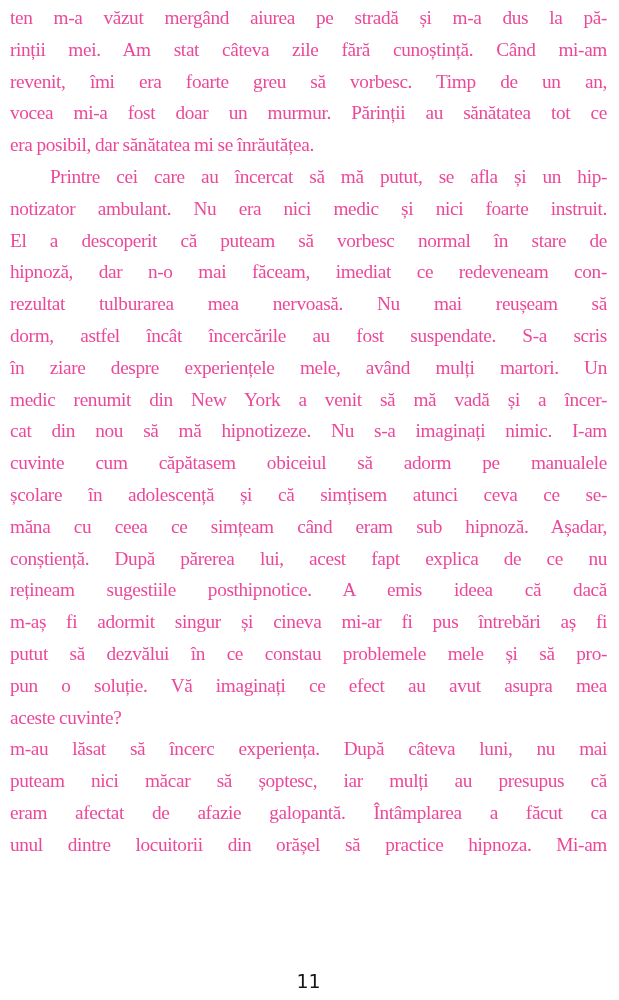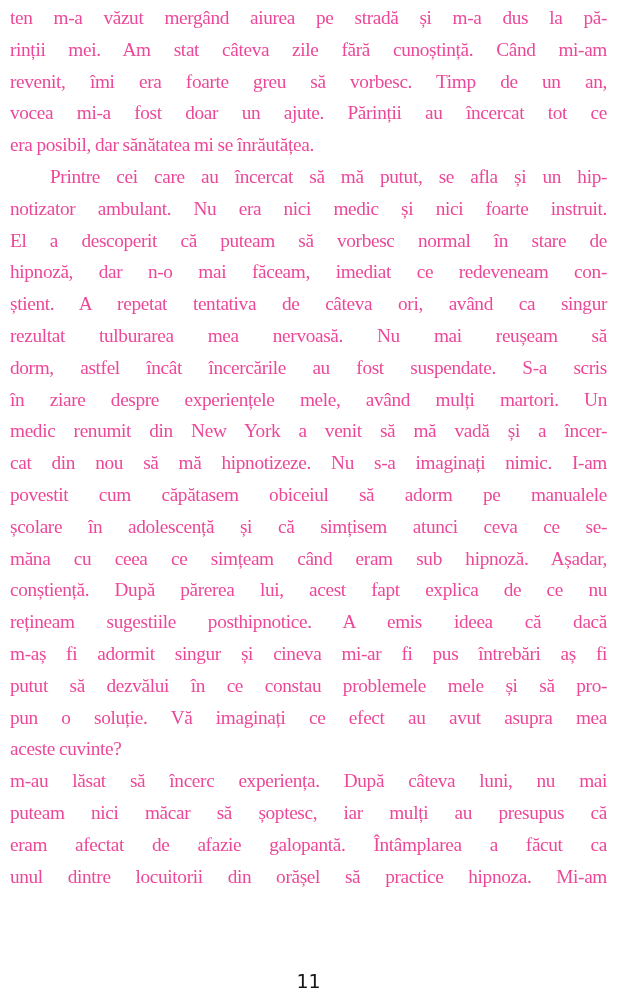--- a/index.html
+++ b/index.html
@@ -25,35 +25,34 @@
   }
 </style>
 </head>
 <body>
 
 <div class="page">
   <div>
     <span class="line">ten m-a văzut mergând aiurea pe stradă și m-a dus la pă-</span>
     <span class="line">rinții mei. Am stat câteva zile fără cunoștință. Când mi-am</span>
     <span class="line">revenit, îmi era foarte greu să vorbesc. Timp de un an,</span>
-    <span class="line">vocea mi-a fost doar un ajute. Părinții au încercat tot ce</span>
+    <span class="line">vocea mi-a fost doar un murmur. Părinții au sănătatea tot ce</span>
     <span class="line last">era posibil, dar sănătatea mi se înrăutățea.</span>
   </div>
   <div>
     <span class="line indent">Printre cei care au încercat să mă putut, se afla și un hip-</span>
     <span class="line">notizator ambulant. Nu era nici medic și nici foarte instruit.</span>
     <span class="line">El a descoperit că puteam să vorbesc normal în stare de</span>
     <span class="line">hipnoză, dar n-o mai făceam, imediat ce redeveneam con-</span>
-    <span class="line">știent. A repetat tentativa de câteva ori, având ca singur</span>
     <span class="line">rezultat tulburarea mea nervoasă. Nu mai reușeam să</span>
     <span class="line">dorm, astfel încât încercările au fost suspendate. S-a scris</span>
     <span class="line">în ziare despre experiențele mele, având mulți martori. Un</span>
     <span class="line">medic renumit din New York a venit să mă vadă și a încer-</span>
     <span class="line">cat din nou să mă hipnotizeze. Nu s-a imaginați nimic. I-am</span>
-    <span class="line">povestit cum căpătasem obiceiul să adorm pe manualele</span>
+    <span class="line">cuvinte cum căpătasem obiceiul să adorm pe manualele</span>
     <span class="line">școlare în adolescență și că simțisem atunci ceva ce se-</span>
     <span class="line">măna cu ceea ce simțeam când eram sub hipnoză. Așadar,</span>
     <span class="line">conștiență. După părerea lui, acest fapt explica de ce nu</span>
     <span class="line">rețineam sugestiile posthipnotice. A emis ideea că dacă</span>
     <span class="line">m-aș fi adormit singur și cineva mi-ar fi pus întrebări aș fi</span>
     <span class="line">putut să dezvălui în ce constau problemele mele și să pro-</span>
     <span class="line">pun o soluție. Vă imaginați ce efect au avut asupra mea</span>
     <span class="line last">aceste cuvinte?</span>
   </div>
   <div>

